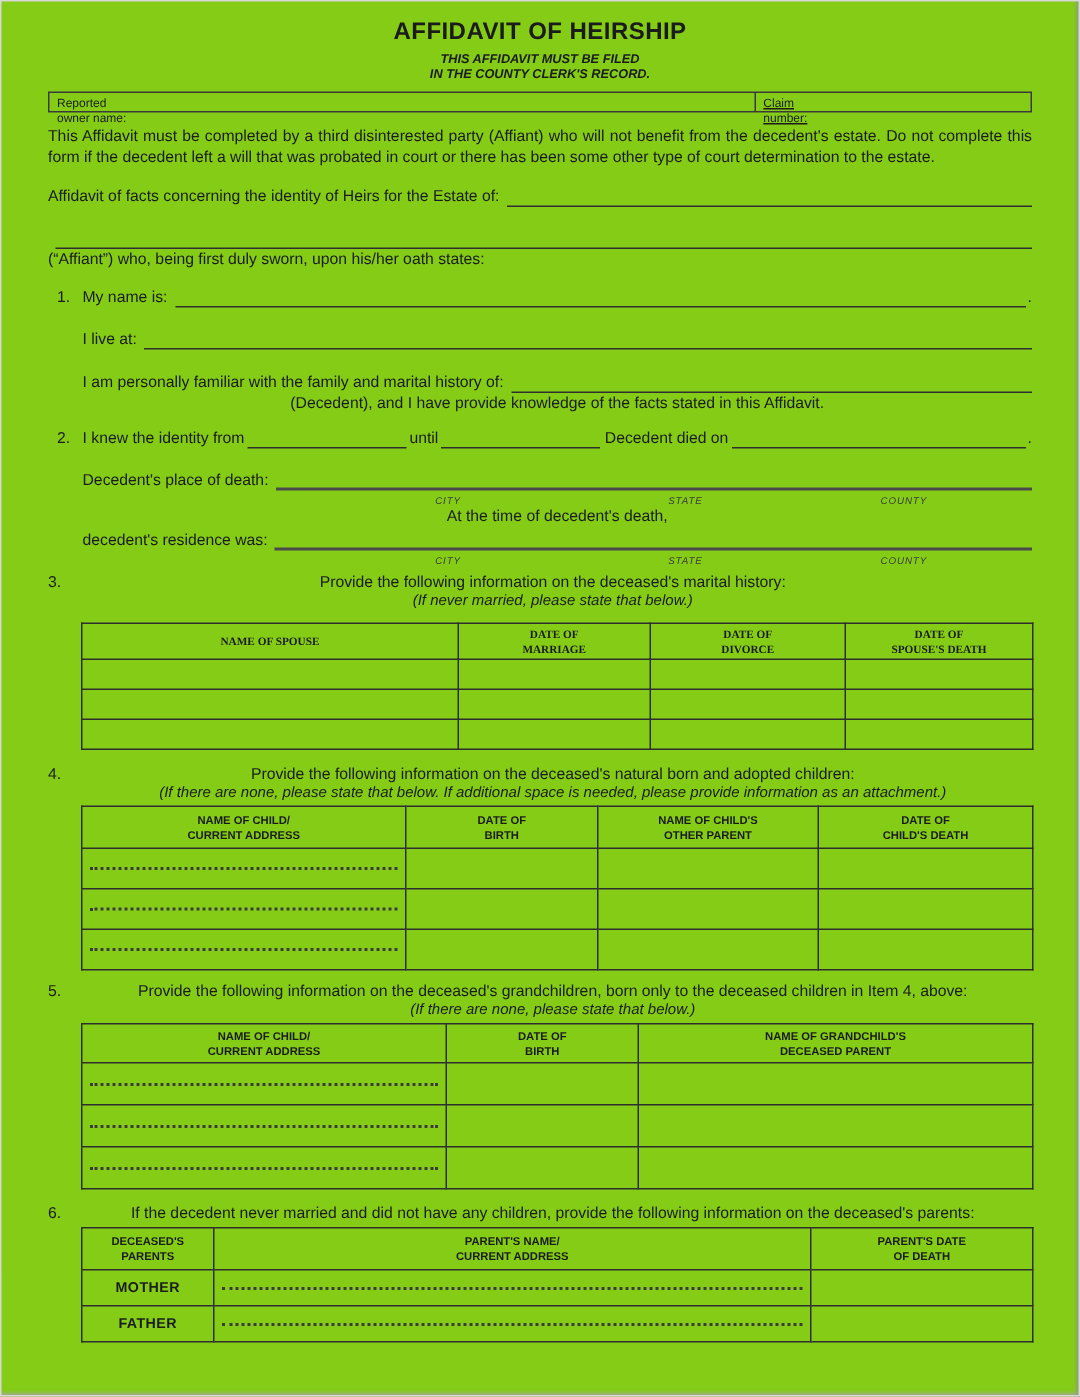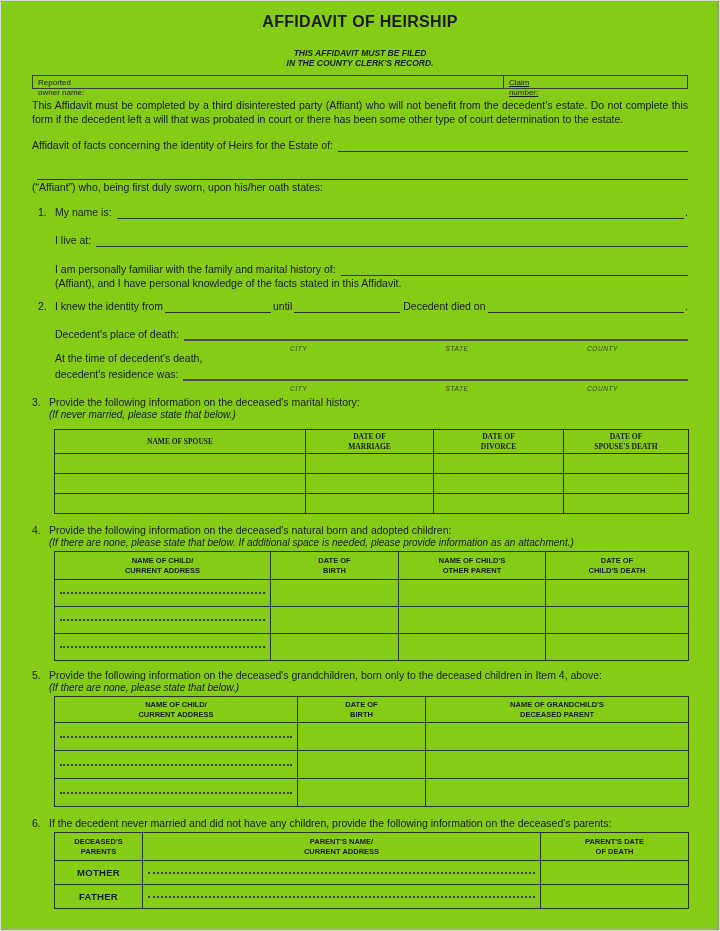--- a/index.html
+++ b/index.html
@@ -19,42 +19,42 @@
   .claim-cell.claim { flex:1;text-decoration:underline; }
   .intro { font-size:10.5px; line-height:14px; text-align:justify; margin:9px 0 0 0; }
   .fieldline { display:flex; align-items:flex-end; font-size:10.5px; line-height:13px; }
   .lbl { white-space:nowrap; }
   .blank { flex:1 1 auto; border-bottom:1.6px solid #2f2f2f; height:12px; margin-left:5px; min-width:20px; }
   .blank.fixed { flex:0 0 auto; }
   .blank.thick { border-bottom:2px solid #4a4a4a; }
   .endp { flex:0 0 auto; margin-left:1px; }
   .item { display:flex; font-size:10.5px; line-height:13px; }
   .inum { flex:0 0 17px; }
-  .ibody { flex:1; }
+  .ibody { flex:1;text-align:center; }
   .note { font-style:italic; font-size:10px; line-height:12px; }
   .sublabels { position:relative; height:10px; font-size:6.5px; font-style:italic; color:#3a3a3a; letter-spacing:.6px; }
   .sublabels span { position:absolute; top:1px; transform:translateX(-50%); }
   .sl-city { left:38.5%; } .sl-state { left:63.5%; } .sl-county { left:86.5%; }
   table.grid { border-collapse:collapse; table-layout:fixed; width:634px; margin-left:22px; border:1.6px solid #262626; }
   table.grid th, table.grid td { border:1.1px solid #2e2e2e; padding:0; vertical-align:middle; }
   table.grid th { font-size:7.5px; font-weight:bold; text-align:center; white-space:pre-line; line-height:9.5px; padding:2px 1px; }
   .dotline { border-top:2px dotted #3c3c3c; height:0; margin:0 5px; }
   .t3 th { height:18px; } .t3 td { height:19px; }
   .t4 th { height:23px; } .t4 td { height:26px; }
   .t5 th { height:21px; } .t5 td { height:27px; }
   .t6 th { height:23px; } .t6 td { height:23px; }
   .parent-label { font-size:9.5px; font-weight:bold; text-align:center; letter-spacing:.3px; }
 </style>
 </head>
 <body>
 
 <div class="page">
 
   <div class="title">AFFIDAVIT OF HEIRSHIP</div>
-  <div class="subtitle" style="margin-top:17px;">THIS AFFIDAVIT MUST BE FILED</div>
+  <div class="subtitle" style="margin-top:3px;">THIS AFFIDAVIT MUST BE FILED</div>
   <div class="subtitle">IN THE COUNTY CLERK'S RECORD.</div>
 
   <div class="claim-box">
     <div class="claim-cell owner">Reported
 owner name:</div>
     <div class="claim-cell claim">Claim
 number:</div>
   </div>
 
   <p class="intro">This Affidavit must be completed by a third disinterested party (Affiant) who will not benefit from the decedent's estate. Do not complete this form if the decedent left a will that was probated in court or there has been some other type of court determination to the estate.</p>
@@ -78,21 +78,21 @@
         <span class="endp">.</span>
       </div>
       <div class="fieldline" style="margin-top:15px;">
         <span class="lbl">I live at:</span>
         <span class="blank"></span>
       </div>
       <div class="fieldline" style="margin-top:16px;">
         <span class="lbl">I am personally familiar with the family and marital history of:</span>
         <span class="blank"></span>
       </div>
-      <div style="margin-top:1px;">(Affiant), and I have personal knowledge of the facts stated in this Affidavit.</div>
+      <div style="margin-top:1px;">(Decedent), and I have provide knowledge of the facts stated in this Affidavit.</div>
     </div>
   </div>
 
   <div class="item" style="margin-top:10px; padding-left:6px;">
     <span class="inum">2.</span>
     <div class="ibody">
       <div class="fieldline">
         <span class="lbl">I knew the identity from</span>
         <span class="blank fixed" style="width:106px; margin-left:2px;"></span>
         <span class="lbl" style="margin-left:2px;">until</span>

